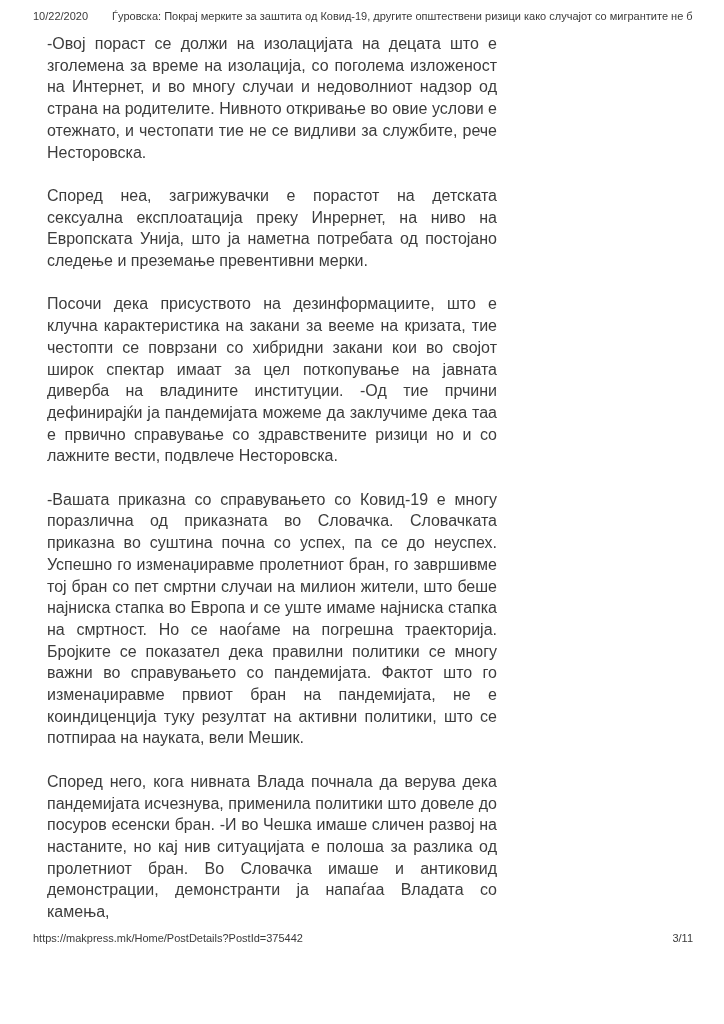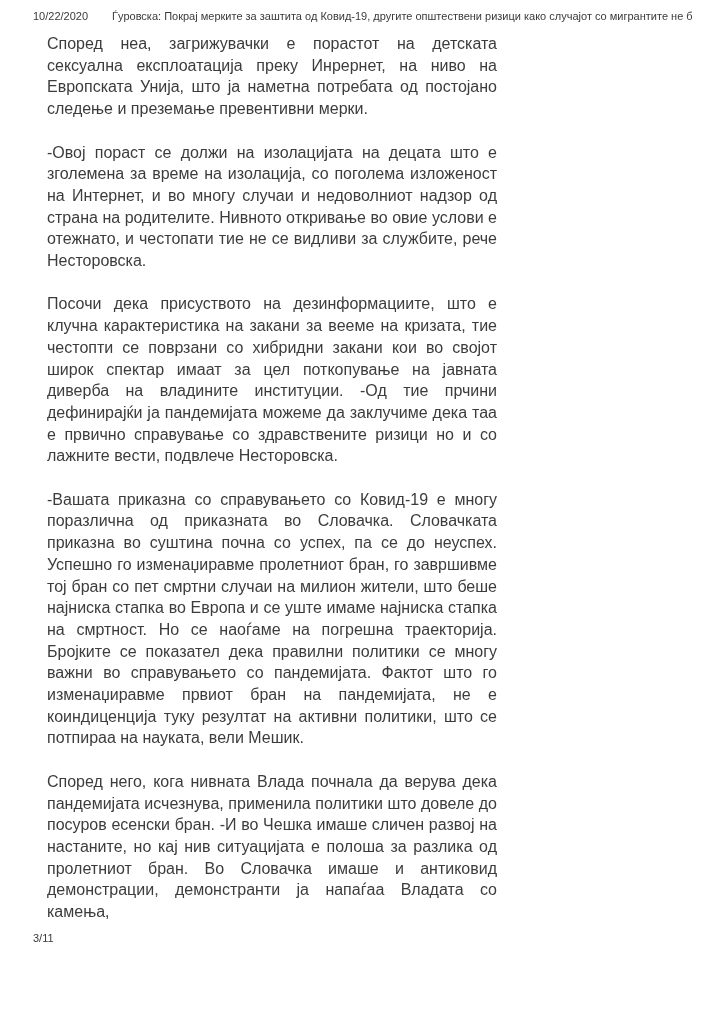--- a/index.html
+++ b/index.html
@@ -73,24 +73,25 @@
 <body>
 
 <div class="page">
 
   <div class="header">
     <span class="date">10/22/2020</span>
     <span class="title">Ѓуровска: Покрај мерките за заштита од Ковид-19, другите општествени ризици како случајот со мигрантите не беа приорит…</span>
   </div>
 
   <div class="content">
+    <p>-Овој пораст се должи на изолацијата на децата што е зголемена за време на изолација, со поголема изложеност на Интернет, и во многу случаи и недоволниот надзор од страна на родителите. Нивното откривање во овие услови е отежнато, и честопати тие не се видливи за службите, рече Несторовска.</p>
     <p>Според неа, загрижувачки е порастот на детската сексуална експлоатација преку Инрернет, на ниво на Европската Унија, што ја наметна потребата од постојано следење и преземање превентивни мерки.</p>
-    <p>-Овој пораст се должи на изолацијата на децата што е зголемена за време на изолација, со поголема изложеност на Интернет, и во многу случаи и недоволниот надзор од страна на родителите. Нивното откривање во овие услови е отежнато, и честопати тие не се видливи за службите, рече Несторовска.</p>
     <p>Посочи дека присуството на дезинформациите, што е клучна карактеристика на закани за вееме на кризата, тие честопти се поврзани со хибридни закани кои во својот широк спектар имаат за цел поткопување на јавната диверба на владините институции. -Од тие прчини дефинирајќи ја пандемијата можеме да заклучиме дека таа е првично справување со здравствените ризици но и со лажните вести, подвлече Несторовска.</p>
     <p>-Вашата приказна со справувањето со Ковид-19 е многу поразлична од приказната во Словачка. Словачката приказна во суштина почна со успех, па се до неуспех. Успешно го изменаџиравме пролетниот бран, го завршивме тој бран со пет смртни случаи на милион жители, што беше најниска стапка во Европа и се уште имаме најниска стапка на смртност. Но се наоѓаме на погрешна траекторија. Бројките се показател дека правилни политики се многу важни во справувањето со пандемијата. Фактот што го изменаџиравме првиот бран на пандемијата, не е коиндиценција туку резултат на активни политики, што се потпираа на науката, вели Мешик.</p>
     <p>Според него, кога нивната Влада почнала да верува дека пандемијата исчезнува, применила политики што довеле до посуров есенски бран. -И во Чешка имаше сличен развој на настаните, но кај нив ситуацијата е полоша за разлика од пролетниот бран. Во Словачка имаше и антиковид демонстрации, демонстранти ја напаѓаа Владата со камења,</p>
   </div>
 
   <div class="footer">
+    <span class="url">https://makpress.mk/Home/PostDetails?PostId=375442</span>
     <span class="page-num">3/11</span>
   </div>
 
 </div>
 
 </body></html>

